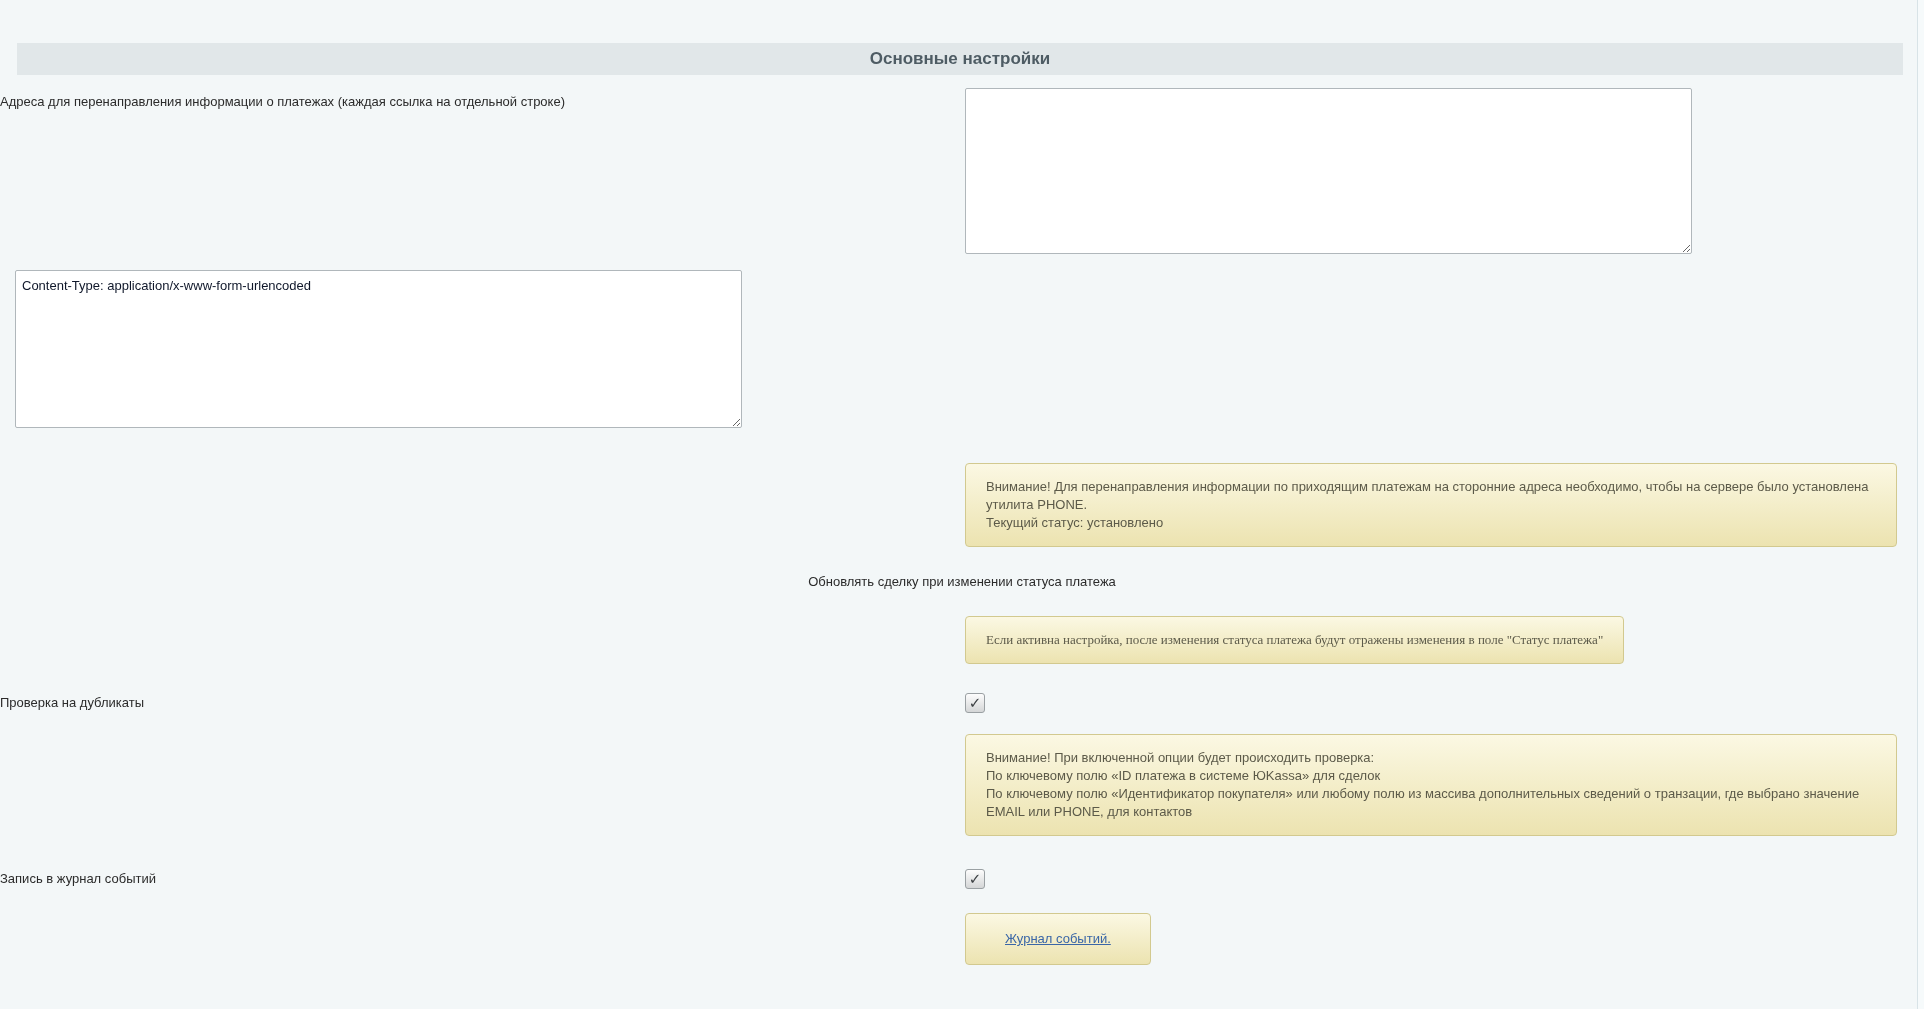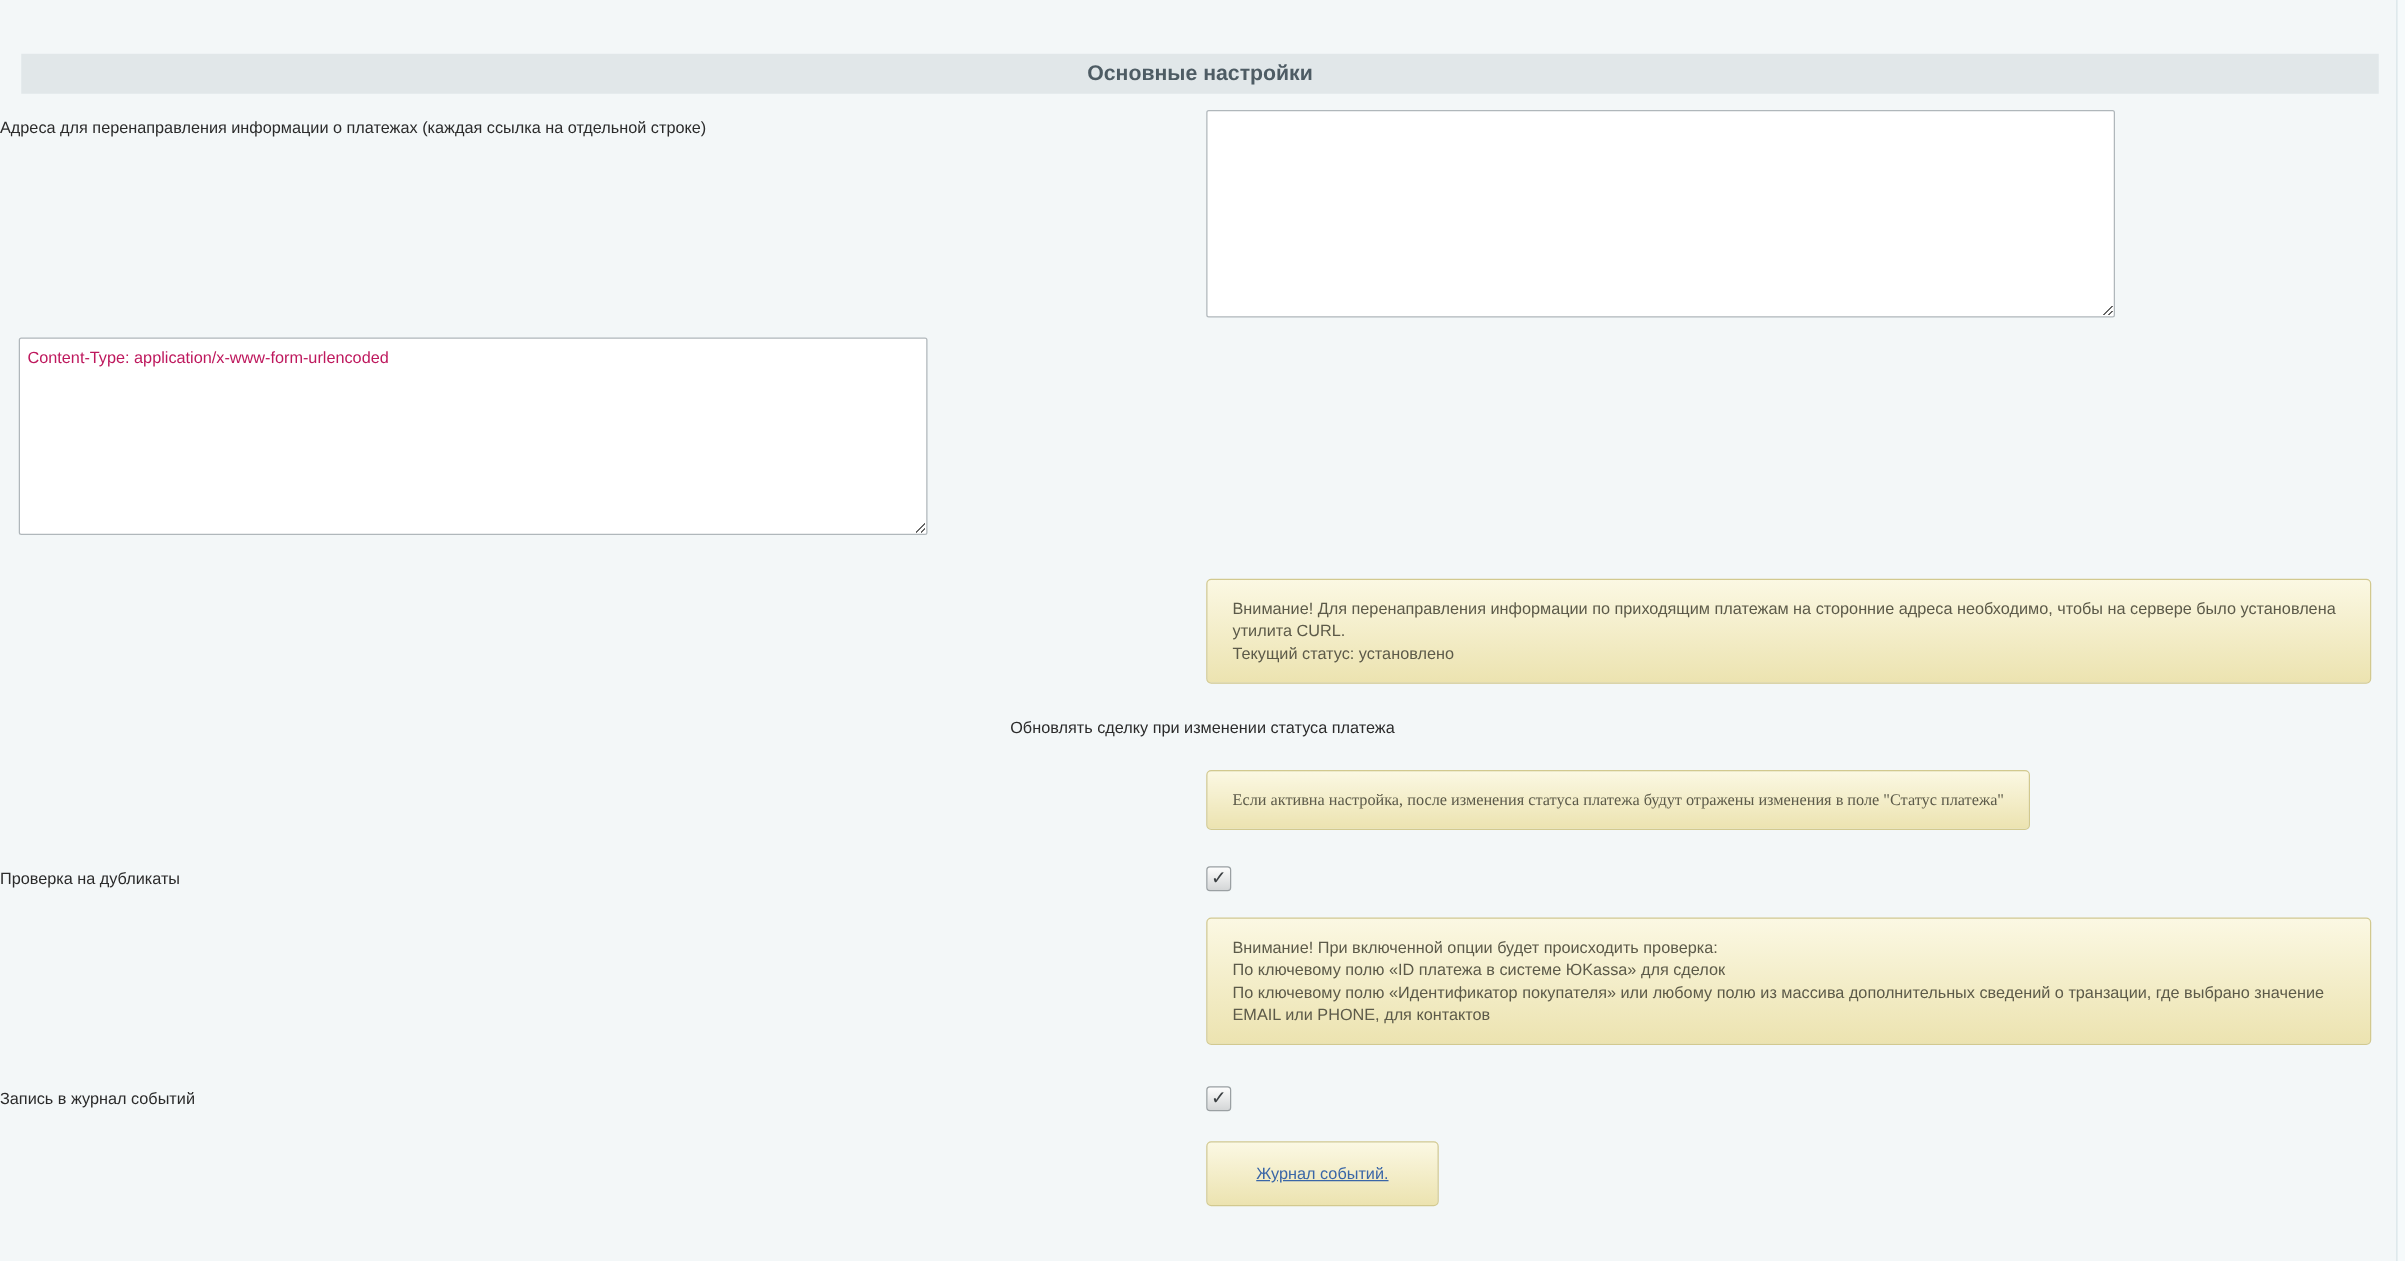--- a/index.html
+++ b/index.html
@@ -46,21 +46,21 @@
   .ta {
     display: block;
     width: 713px;
     padding: 6px;
     border: 1px solid #b0b7bb;
     border-radius: 2px;
     background: #fff;
     font-family: "Liberation Sans", "DejaVu Sans", sans-serif;
     font-size: 13px;
     line-height: 17px;
-    color: #be185d;
+    color: #0f172a;
     resize: vertical;
     box-sizing: content-box;
   }
   .ta-1 { height: 152px; }
   .ta-2 { height: 144px; }
   .row-addresses { margin-top: 13px; }
   .row-headers   { margin-top: 16px; }
   .note-row { margin-left: 965px; }
   .note {
     display: table;
@@ -124,21 +124,21 @@
   </div>
 
   <div class="form-row textarea-row row-headers">
     <div class="row-field">
       <textarea class="ta ta-2" style="">Content-Type: application/x-www-form-urlencoded</textarea>
     </div>
   </div>
 
   <div class="note-row">
     <div class="note note-wide note-curl">
-      <div>Внимание! Для перенаправления информации по приходящим платежам на сторонние адреса необходимо, чтобы на сервере было установлена утилита CURL.</div>
+      <div>Внимание! Для перенаправления информации по приходящим платежам на сторонние адреса необходимо, чтобы на сервере было установлена утилита PHONE.</div>
       <div>Текущий статус: установлено</div>
     </div>
   </div>
 
   <div class="form-row checkbox-row crow-1">
     <label class="row-label">Обновлять сделку при изменении статуса платежа</label>
     <div class="row-field">
       <span class="checkbox" role="checkbox" aria-checked="true">
         <span class="check">✓</span>
       </span>

